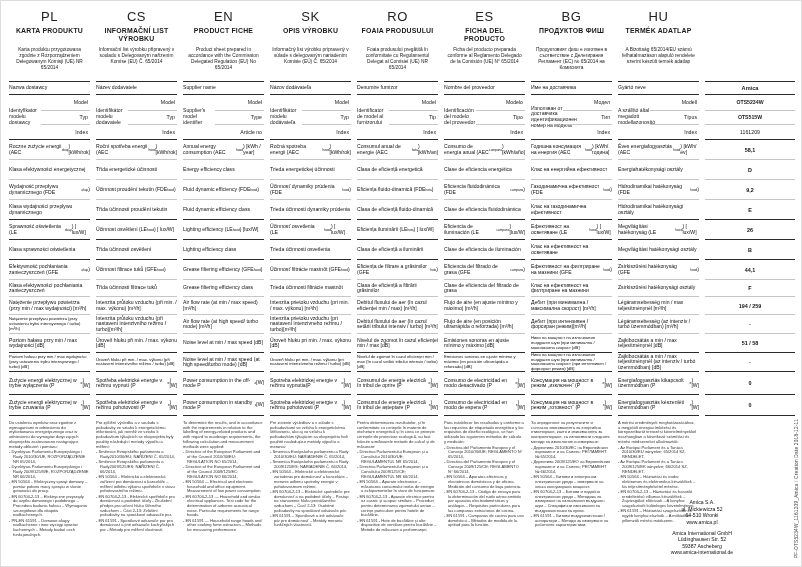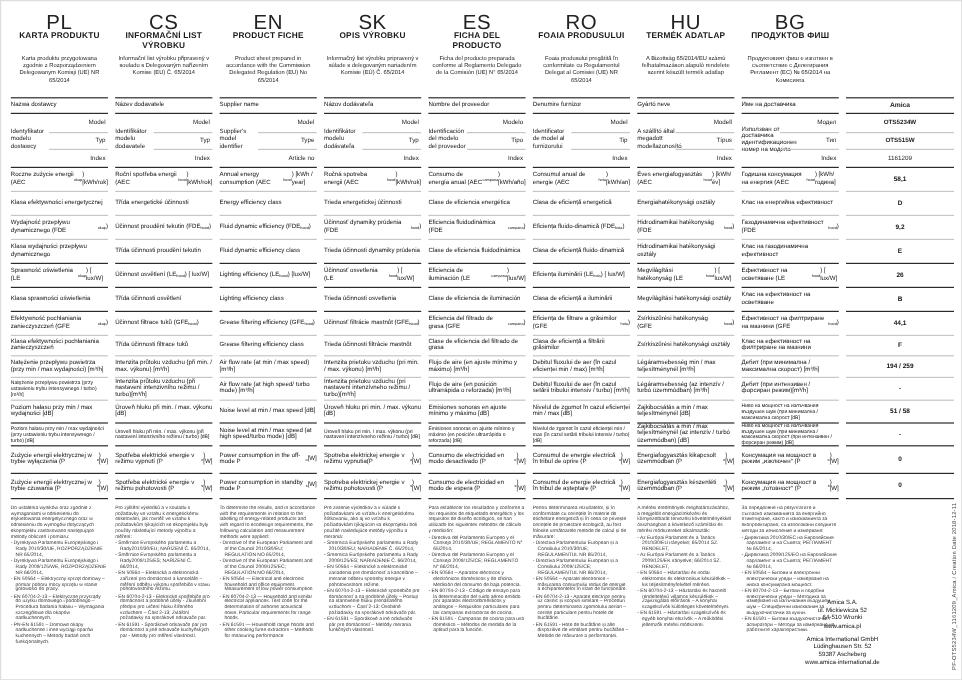--- a/index.html
+++ b/index.html
@@ -2,21 +2,21 @@
 <html><head>
 <meta charset="utf-8">
 <style>
   *{margin:0;padding:0;box-sizing:border-box}
   html,body{background:#e9e9e9}
   body{width:802px;height:567px;font-family:"Liberation Sans","DejaVu Sans",sans-serif;-webkit-font-smoothing:antialiased}
   .page{position:relative;width:802px;height:567px;background:#fff;border:1px solid #ddd;overflow:hidden;color:#1a1a1a}
   .cols{position:absolute;left:8px;top:8px;display:flex;gap:6px}
   .lang-col{width:81px;display:flex;flex-direction:column}
   .val-col{width:90px;display:flex;flex-direction:column;text-align:center}
-  .code{height:18px;font-size:17px;text-align:center;color:#222;letter-spacing:.5px}
+  .code{height:18px;font-size:13px;text-align:center;color:#222;letter-spacing:.5px}
   .title{min-height:19px;font-size:6.9px;font-weight:bold;text-align:center;line-height:1.15;letter-spacing:.2px}
   .intro{height:35px;font-size:4.8px;text-align:center;line-height:1.25;color:#222;padding:1px 2px 0}
   .hdr-spacer{height:72px}
   .row{display:flex;align-items:center;font-size:5.1px;line-height:1.12;color:#111;padding-top:.5px}
   .row.tiny{font-size:4.2px;line-height:1.1}
   .b-heavy{border-top:1px solid #2b2b2b}
   .b-light{border-top:1px solid #c6c6c6}
   .b-bot{border-bottom:1px solid #2b2b2b}
   .supplier{height:13px}
   .modelblock{height:45px;display:flex}
@@ -180,20 +180,56 @@
         <div class="fineprint">
           <div class="fp-intro">Pre zistenie výsledkov a v súlade s požiadavkami vo vzťahu k energetickému štítkovaniu, ako aj vo vzťahu k požiadavkám týkajúcim sa ekoprojektu boli použité nasledujúce metódy výpočtu a merania:</div>
           <div class="fp-item">Smernica Európskeho parlamentu a Rady 2010/30/EÚ; NARIADENIE Č. 65/2014,</div>
           <div class="fp-item">Smernica Európskeho parlamentu a Rady 2009/125/ES; NARIADENIE Č. 66/2014,</div>
           <div class="fp-item">EN 50564 – Elektrické a elektronické zariadenia pre domácnosť a kancelárie – meranie odberu spotreby energie v pohotovostnom režime.</div>
           <div class="fp-item">EN 60704-2-13 – Elektrické spotrebiče pre domácnosť a na podobné účely – Postup na stanovenie hluku prenášaného vzduchom – Časť 2-13: Osobitné požiadavky na sporákové odsávače pár.</div>
           <div class="fp-item">EN 61591 – Sporákové a iné odsávače pár pre domácnosť – Metódy merania funkčných vlastností.</div>
         </div>
       </div>
       <div class="lang-col">
+        <div class="code">RO</div>
+        <div class="title">FOAIA PRODUSULUI</div>
+        <div class="intro">Foaia produsului pregătită în conformitate cu Regulamentul Delegat al Comisiei (UE) NR 65/2014</div>
+        <div class="row supplier b-heavy">Denumire furnizor</div>
+        <div class="modelblock b-heavy">
+          <div class="mlabel">Identificator de model al furnizorului</div>
+          <div class="msubs">
+            <div class="msub">Model</div>
+            <div class="msub b-light">Tip</div>
+            <div class="msub b-light">Index</div>
+          </div>
+        </div>
+        <div class="row b-heavy" style="height: 20px;">Consumul anual de energie (AEC<sub>hota</sub>) [kWh/an]</div>
+        <div class="row b-light" style="height: 20px;">Clasa de eficiență energetică</div>
+        <div class="row b-light" style="height: 20px;">Eficiența fluido-dinamică (FDE<sub>hota</sub>)</div>
+        <div class="row b-light" style="height: 20px;">Clasa de eficiență fluido-dinamică</div>
+        <div class="row b-heavy" style="height: 20px;">Eficiența iluminării (LE<sub>hota</sub>) [ lux/W]</div>
+        <div class="row b-heavy" style="height: 20px;">Clasa de eficiență a iluminării</div>
+        <div class="row b-heavy" style="height: 20px;">Eficiența de filtrare a grăsimilor (GFE<sub>hota</sub>)</div>
+        <div class="row b-light" style="height: 17px;">Clasa de eficiență a filtrării grăsimilor</div>
+        <div class="row b-light" style="height: 18px;">Debitul fluxului de aer (în cazul eficienței min / max) [m³/h]</div>
+        <div class="row b-light" style="height: 19px;">Debitul fluxului de aer (în cazul setării tribului intensiv / turbo) [m³/h]</div>
+        <div class="row b-light" style="height: 19px;">Nivelul de zgomot în cazul eficienței min / max [dB]</div>
+        <div class="row b-heavy tiny" style="height: 19px;">Nivelul de zgomot în cazul eficienței min / max (în cazul setării tribului intensiv / turbo) [dB]</div>
+        <div class="row b-heavy" style="height: 23px;">Consumul de energie electrică în tribul de oprire (P<sub>o</sub>) [W]</div>
+        <div class="row b-heavy b-bot" style="height: 22px;">Consumul de energie electrică în tribul de așteptare (P<sub>s</sub>) [W]</div>
+        <div class="fineprint">
+          <div class="fp-intro">Pentru determinarea rezultatelor, și în conformitate cu cerințele în materie de etichetare energetică și în ceea ce privește cerințele de proiectare ecologică, au fost folosite următoarele metode de calcul și de măsurare:</div>
+          <div class="fp-item">Directiva Parlamentului European și a Consiliului 2010/30/UE; REGULAMENTUL NR 65/2014,</div>
+          <div class="fp-item">Directiva Parlamentului European și a Consiliului 2009/125/CE; REGULAMENTUL NR 66/2014,</div>
+          <div class="fp-item">EN 50564 – Aparate electronice – măsurarea consumului redus de energie a echipamentelor în stare de funcționare.</div>
+          <div class="fp-item">EN 60704-2-13 - Aparate electrice pentru uz casnic și scopuri similare – Proceduri pentru determinarea zgomotului aerian – cerințe particulare pentru hotele de bucătărie.</div>
+          <div class="fp-item">EN 61591 - Hote de bucătărie și alte dispozitive de ventilare pentru bucătărie – Metode de măsurare a performanței.</div>
+        </div>
+      </div>
+      <div class="lang-col">
         <div class="code">ES</div>
         <div class="title">FICHA DEL PRODUCTO</div>
         <div class="intro">Ficha del producto preparada conforme al Reglamento Delegado de la Comisión (UE) N° 65/2014</div>
         <div class="row supplier b-heavy">Nombre del proveedor</div>
         <div class="modelblock b-heavy">
           <div class="mlabel">Identificación del modelo del proveedor</div>
           <div class="msubs">
             <div class="msub">Modelo</div>
             <div class="msub b-light">Tipo</div>
             <div class="msub b-light">Index</div>
@@ -216,53 +252,53 @@
         <div class="fineprint">
           <div class="fp-intro">Para establecer los resultados y conforme a los requisitos de etiquetado energético y los requisitos de diseño ecológico, se han utilizado los siguientes métodos de cálculo y medición:</div>
           <div class="fp-item">Directiva del Parlamento Europeo y el Consejo 2010/30/UE; REGLAMENTO N° 65/2014,</div>
           <div class="fp-item">Directiva del Parlamento Europeo y el Consejo 2009/125/CE; REGLAMENTO N° 66/2014,</div>
           <div class="fp-item">EN 50564 – Aparatos eléctricos y electrónicos domésticos y de oficina. Medición del consumo de baja potencia.</div>
           <div class="fp-item">EN 60704-2-13 - Código de ensayo para la determinación del ruido aéreo emitido por aparatos electrodomésticos y análogos – Requisitos particulares para las campanas extractoras de cocina.</div>
           <div class="fp-item">EN 61591 - Campanas de cocina para uso doméstico – Métodos de medida de la aptitud para la función.</div>
         </div>
       </div>
       <div class="lang-col">
-        <div class="code">RO</div>
-        <div class="title">FOAIA PRODUSULUI</div>
-        <div class="intro">Foaia produsului pregătită în conformitate cu Regulamentul Delegat al Comisiei (UE) NR 65/2014</div>
-        <div class="row supplier b-heavy">Denumire furnizor</div>
-        <div class="modelblock b-heavy">
-          <div class="mlabel">Identificator de model al furnizorului</div>
-          <div class="msubs">
-            <div class="msub">Model</div>
-            <div class="msub b-light">Tip</div>
-            <div class="msub b-light">Index</div>
-          </div>
-        </div>
-        <div class="row b-heavy" style="height: 20px;">Consumul anual de energie (AEC<sub>hota</sub>) [kWh/an]</div>
-        <div class="row b-light" style="height: 20px;">Clasa de eficiență energetică</div>
-        <div class="row b-light" style="height: 20px;">Eficiența fluido-dinamică (FDE<sub>hota</sub>)</div>
-        <div class="row b-light" style="height: 20px;">Clasa de eficiență fluido-dinamică</div>
-        <div class="row b-heavy" style="height: 20px;">Eficiența iluminării (LE<sub>hota</sub>) [ lux/W]</div>
-        <div class="row b-heavy" style="height: 20px;">Clasa de eficiență a iluminării</div>
-        <div class="row b-heavy" style="height: 20px;">Eficiența de filtrare a grăsimilor (GFE<sub>hota</sub>)</div>
-        <div class="row b-light" style="height: 17px;">Clasa de eficiență a filtrării grăsimilor</div>
-        <div class="row b-light" style="height: 18px;">Debitul fluxului de aer (în cazul eficienței min / max) [m³/h]</div>
-        <div class="row b-light" style="height: 19px;">Debitul fluxului de aer (în cazul setării tribului intensiv / turbo) [m³/h]</div>
-        <div class="row b-light" style="height: 19px;">Nivelul de zgomot în cazul eficienței min / max [dB]</div>
-        <div class="row b-heavy tiny" style="height: 19px;">Nivelul de zgomot în cazul eficienței min / max (în cazul setării tribului intensiv / turbo) [dB]</div>
-        <div class="row b-heavy" style="height: 23px;">Consumul de energie electrică în tribul de oprire (P<sub>o</sub>) [W]</div>
-        <div class="row b-heavy b-bot" style="height: 22px;">Consumul de energie electrică în tribul de așteptare (P<sub>s</sub>) [W]</div>
-        <div class="fineprint">
-          <div class="fp-intro">Pentru determinarea rezultatelor, și în conformitate cu cerințele în materie de etichetare energetică și în ceea ce privește cerințele de proiectare ecologică, au fost folosite următoarele metode de calcul și de măsurare:</div>
-          <div class="fp-item">Directiva Parlamentului European și a Consiliului 2010/30/UE; REGULAMENTUL NR 65/2014,</div>
-          <div class="fp-item">Directiva Parlamentului European și a Consiliului 2009/125/CE; REGULAMENTUL NR 66/2014,</div>
-          <div class="fp-item">EN 50564 – Aparate electronice – măsurarea consumului redus de energie a echipamentelor în stare de funcționare.</div>
-          <div class="fp-item">EN 60704-2-13 - Aparate electrice pentru uz casnic și scopuri similare – Proceduri pentru determinarea zgomotului aerian – cerințe particulare pentru hotele de bucătărie.</div>
-          <div class="fp-item">EN 61591 - Hote de bucătărie și alte dispozitive de ventilare pentru bucătărie – Metode de măsurare a performanței.</div>
+        <div class="code">BG</div>
+        <div class="title">ПРОДУКТОВ ФИШ</div>
+        <div class="intro">Продуктовият фиш е изготвен в съответствие с Делегирания Регламент (ЕС) № 65/2014 на Комисията</div>
+        <div class="row supplier b-heavy">Име на доставчика</div>
+        <div class="modelblock b-heavy">
+          <div class="mlabel">Използван от доставчика идентификационен номер на модела</div>
+          <div class="msubs">
+            <div class="msub">Модел</div>
+            <div class="msub b-light">Тип</div>
+            <div class="msub b-light">Index</div>
+          </div>
+        </div>
+        <div class="row b-heavy" style="height: 20px;">Годишна консумация на енергия (AEC<sub>hood</sub>) [kWh/година]</div>
+        <div class="row b-light" style="height: 20px;">Клас на енергийна ефективност</div>
+        <div class="row b-light" style="height: 20px;">Газодинамична ефективност (FDE<sub>hood</sub>)</div>
+        <div class="row b-light" style="height: 20px;">Клас на газодинамична ефективност</div>
+        <div class="row b-heavy" style="height: 20px;">Ефективност на осветяване (LE<sub>hood</sub>) [ lux/W]</div>
+        <div class="row b-heavy" style="height: 20px;">Клас на ефективност на осветяване</div>
+        <div class="row b-heavy" style="height: 20px;">Ефективност на филтриране на мазнини (GFE<sub>hood</sub>)</div>
+        <div class="row b-light" style="height: 17px;">Клас на ефективност на филтриране на мазнини</div>
+        <div class="row b-light" style="height: 18px;">Дебит (при минимална / максимална скорост) [m³/h]</div>
+        <div class="row b-light" style="height: 19px;">Дебит (при интензивен / форсиран режим)[m³/h]</div>
+        <div class="row b-light tiny" style="height: 19px;">Ниво на мощност на излъчвания въздушен шум (при минимална / максимална скорост [dB]</div>
+        <div class="row b-heavy tiny" style="height: 19px;">Ниво на мощност на излъчвания въздушен шум (при минимална / максимална скорост (при интензивен / форсиран режим) [dB]</div>
+        <div class="row b-heavy" style="height: 23px;">Консумация на мощност в режим „изключен“ (P<sub>o</sub>) [W]</div>
+        <div class="row b-heavy b-bot" style="height: 22px;">Консумация на мощност в режим „готовност“ (P<sub>s</sub>) [W]</div>
+        <div class="fineprint">
+          <div class="fp-intro">За определяне на резултатите и съгласно изискванията за енергийно етикетиране, както и изискванията за екопроектиране, са използвани следните методи за изчисление и измерване:</div>
+          <div class="fp-item">Директива 2010/30/ЕС на Европейския парламент и на Съвета; РЕГЛАМЕНТ № 65/2014,</div>
+          <div class="fp-item">Директива 2009/125/ЕО на Европейския парламент и на Съвета; РЕГЛАМЕНТ № 66/2014,</div>
+          <div class="fp-item">EN 50564 – Битови и електронни електрически уреди – измерване на ниска консумирана мощност.</div>
+          <div class="fp-item">EN 60704-2-13 – Битови и подобни електрически уреди – Методика за измерване на излъчвания въздушен шум – Специфични изисквания за въздухочистачки за кухни.</div>
+          <div class="fp-item">EN 61591 – Битови въздухочистачки / аспиратори – Методи за измерване на работните характеристики.</div>
         </div>
       </div>
       <div class="lang-col">
         <div class="code">HU</div>
         <div class="title">TERMÉK ADATLAP</div>
         <div class="intro">A Bizottság 65/2014/EU számú felhatalmazáson alapuló rendelete szerint készült termék adatlap</div>
         <div class="row supplier b-heavy">Gyártó neve</div>
         <div class="modelblock b-heavy">
           <div class="mlabel">A szállító által megadott modellazonosító</div>
           <div class="msubs">
@@ -287,56 +323,20 @@
         <div class="row b-heavy b-bot" style="height: 22px;">Energiafogyasztás készenléti üzemmódban (P<sub>s</sub>) [W]</div>
         <div class="fineprint">
           <div class="fp-intro">A mérési eredmények meghatározásához, a megjelölt energiacímkézési és környezetbarát tervezési követelményekkel összhangban a következő számítási és mérési módszereket alkalmazták:</div>
           <div class="fp-item">Az Európai Parlament és a Tanács 2010/30/EU irányelve; 65/2014 SZ. RENDELET,</div>
           <div class="fp-item">Az Európai Parlament és a Tanács 2009/125/EK irányelve; 66/2014 SZ. RENDELET,</div>
           <div class="fp-item">EN 50564 – Háztartási és irodai elektromos és elektronikus készülékek – kis teljesítményfelvétel mérése.</div>
           <div class="fp-item">EN 60704-2-13 – Háztartási és hasonló rendeltetésű villamos készülékek – Zajvizsgálati előírások – A konyhai szagelszívók különleges követelményei.</div>
           <div class="fp-item">EN 61591 – Háztartási szagelszívók és egyéb konyhai elszívók – A működési jellemzők mérési módszerei.</div>
         </div>
       </div>
-      <div class="lang-col">
-        <div class="code">BG</div>
-        <div class="title">ПРОДУКТОВ ФИШ</div>
-        <div class="intro">Продуктовият фиш е изготвен в съответствие с Делегирания Регламент (ЕС) № 65/2014 на Комисията</div>
-        <div class="row supplier b-heavy">Име на доставчика</div>
-        <div class="modelblock b-heavy">
-          <div class="mlabel">Използван от доставчика идентификационен номер на модела</div>
-          <div class="msubs">
-            <div class="msub">Модел</div>
-            <div class="msub b-light">Тип</div>
-            <div class="msub b-light">Index</div>
-          </div>
-        </div>
-        <div class="row b-heavy" style="height: 20px;">Годишна консумация на енергия (AEC<sub>hood</sub>) [kWh/година]</div>
-        <div class="row b-light" style="height: 20px;">Клас на енергийна ефективност</div>
-        <div class="row b-light" style="height: 20px;">Газодинамична ефективност (FDE<sub>hood</sub>)</div>
-        <div class="row b-light" style="height: 20px;">Клас на газодинамична ефективност</div>
-        <div class="row b-heavy" style="height: 20px;">Ефективност на осветяване (LE<sub>hood</sub>) [ lux/W]</div>
-        <div class="row b-heavy" style="height: 20px;">Клас на ефективност на осветяване</div>
-        <div class="row b-heavy" style="height: 20px;">Ефективност на филтриране на мазнини (GFE<sub>hood</sub>)</div>
-        <div class="row b-light" style="height: 17px;">Клас на ефективност на филтриране на мазнини</div>
-        <div class="row b-light" style="height: 18px;">Дебит (при минимална / максимална скорост) [m³/h]</div>
-        <div class="row b-light" style="height: 19px;">Дебит (при интензивен / форсиран режим)[m³/h]</div>
-        <div class="row b-light tiny" style="height: 19px;">Ниво на мощност на излъчвания въздушен шум (при минимална / максимална скорост [dB]</div>
-        <div class="row b-heavy tiny" style="height: 19px;">Ниво на мощност на излъчвания въздушен шум (при минимална / максимална скорост (при интензивен / форсиран режим) [dB]</div>
-        <div class="row b-heavy" style="height: 23px;">Консумация на мощност в режим „изключен“ (P<sub>o</sub>) [W]</div>
-        <div class="row b-heavy b-bot" style="height: 22px;">Консумация на мощност в режим „готовност“ (P<sub>s</sub>) [W]</div>
-        <div class="fineprint">
-          <div class="fp-intro">За определяне на резултатите и съгласно изискванията за енергийно етикетиране, както и изискванията за екопроектиране, са използвани следните методи за изчисление и измерване:</div>
-          <div class="fp-item">Директива 2010/30/ЕС на Европейския парламент и на Съвета; РЕГЛАМЕНТ № 65/2014,</div>
-          <div class="fp-item">Директива 2009/125/ЕО на Европейския парламент и на Съвета; РЕГЛАМЕНТ № 66/2014,</div>
-          <div class="fp-item">EN 50564 – Битови и електронни електрически уреди – измерване на ниска консумирана мощност.</div>
-          <div class="fp-item">EN 60704-2-13 – Битови и подобни електрически уреди – Методика за измерване на излъчвания въздушен шум – Специфични изисквания за въздухочистачки за кухни.</div>
-          <div class="fp-item">EN 61591 – Битови въздухочистачки / аспиратори – Методи за измерване на работните характеристики.</div>
-        </div>
-      </div>
       <div class="val-col">
         <div class="hdr-spacer"></div>
         <div class="val-supplier b-heavy">Amica</div>
         <div class="modelblock b-heavy">
           <div class="msubs" style="width: 100%;">
             <div class="msub vmodel">OTS5234W</div>
             <div class="msub vmodel b-light">OTS515W</div>
             <div class="msub vindex b-light">1161209</div>
           </div>
         </div>

